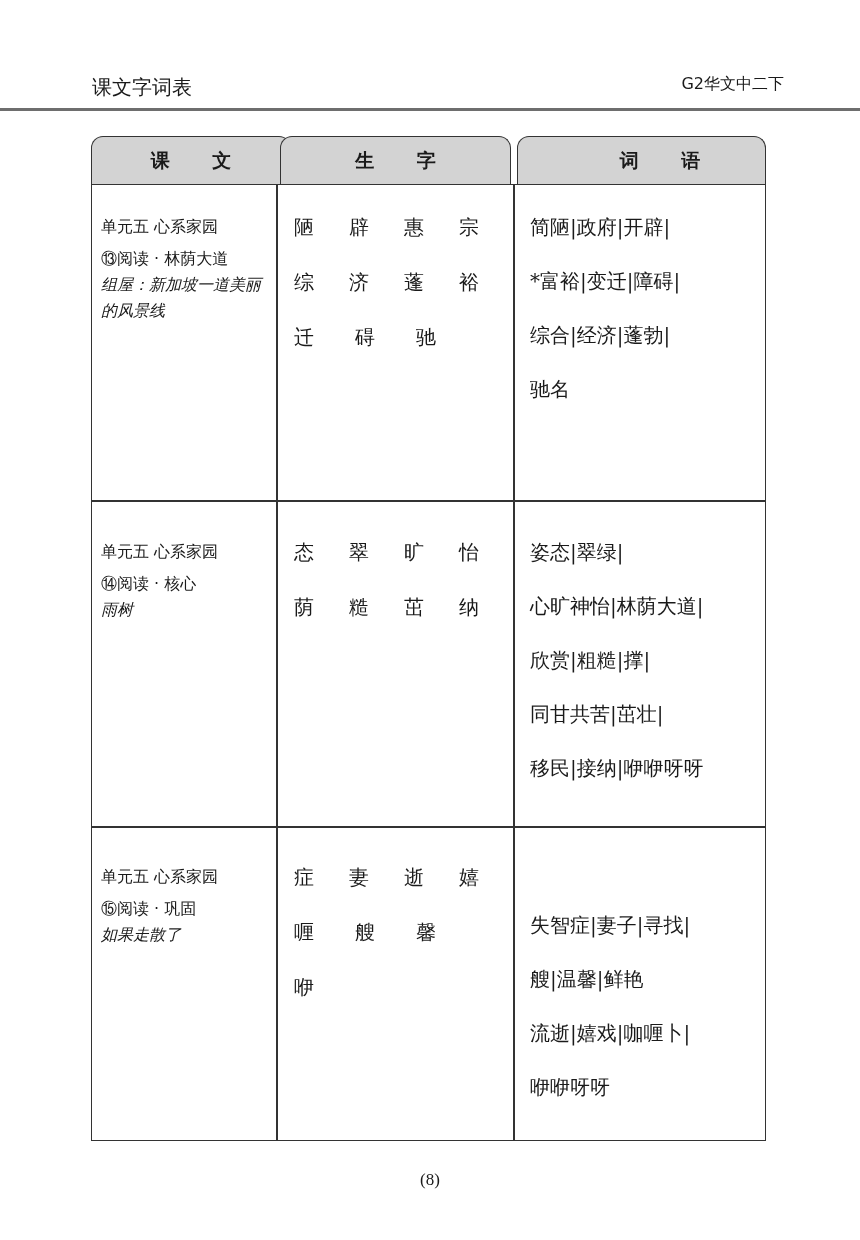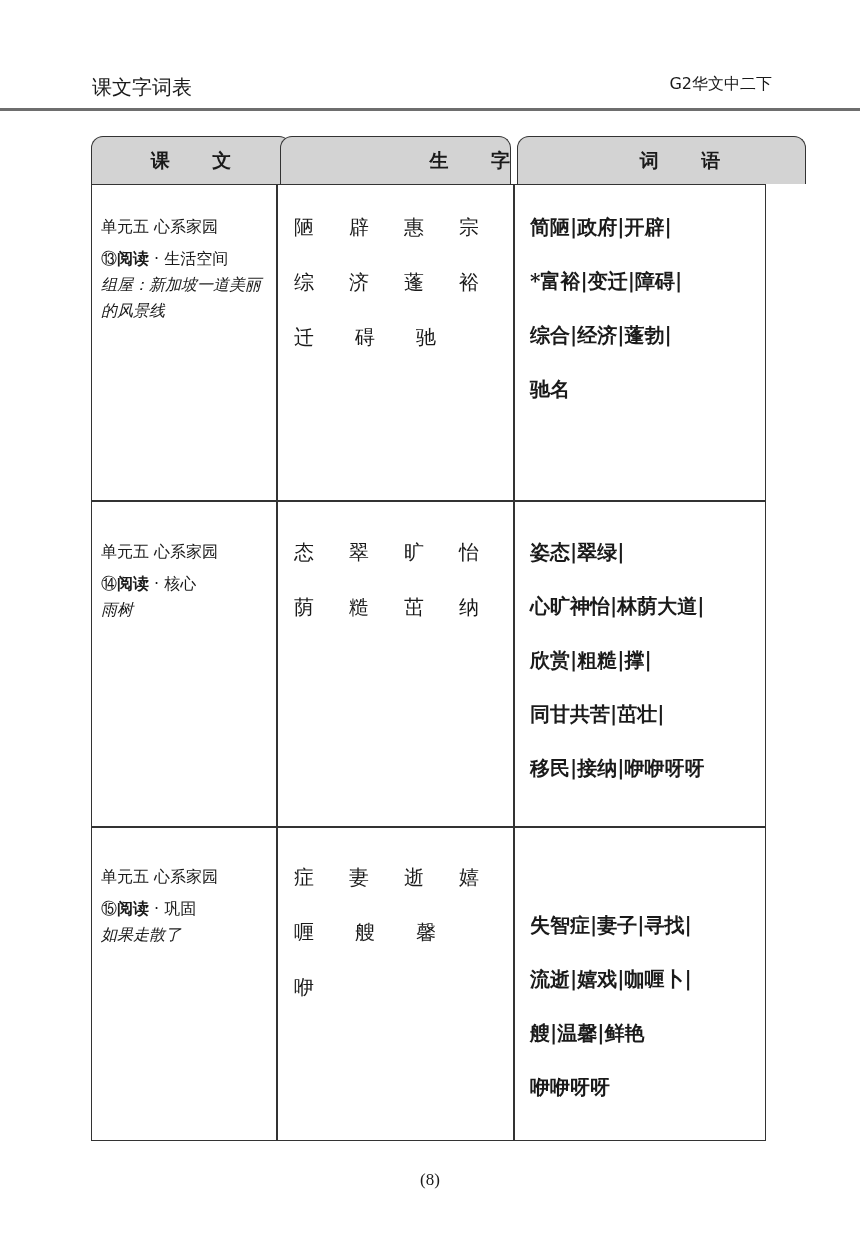--- a/index.html
+++ b/index.html
@@ -1,49 +1,49 @@
 <!DOCTYPE html>
 <html><head>
 <meta charset="utf-8">
 <style>
   html, body { margin: 0; padding: 0; background: #ffffff; }
   body { width: 860px; height: 1240px; position: relative; overflow: hidden;
          font-family: "DejaVu Sans", sans-serif; color: #1a1a1a; }
   .page-header-left { position: absolute; left: 92px; top: 74px; font-size: 20px; }
-  .page-header-right { position: absolute; right: 88px; top: 74px; font-size: 16px; }
+  .page-header-right { position: absolute; right: 76px; top: 74px; font-size: 16px; }
   .header-rule { position: absolute; left: 0; top: 108px; width: 860px; height: 3px; background: #6e6e6e; }
 
   .tab { position: absolute; top: 136px; height: 48px; background: #d3d3d3;
          border: 1.5px solid #333; border-bottom: none; border-radius: 12px 12px 0 0;
          box-sizing: border-box; display: flex; align-items: center; justify-content: center;
          font-size: 19px; font-weight: bold; letter-spacing: 18px; }
   .tab span { margin-right: -18px; }
   .tab-1 { left: 91px; width: 200px; }
-  .tab-2 { left: 280px; width: 231px; justify-content: flex-end; }
-  .tab-3 { left: 517px; width: 289px; padding-left: 37px; }
+  .tab-2 { left: 280px; width: 231px; }
+  .tab-3 { left: 517px; width: 249px; padding-left: 37px; }
 
   .grid { position: absolute; left: 91px; top: 184px; width: 675px; height: 957px;
           border: 1.5px solid #333; box-sizing: border-box; border-top: 1.5px solid #333; }
   .vline { position: absolute; top: 184px; height: 957px; width: 1.5px; background: #333; }
   .hline { position: absolute; left: 91px; width: 675px; height: 1.5px; background: #333; }
 
   .lesson { position: absolute; left: 101px; width: 175px; font-size: 16px; line-height: 26px; }
   .lesson .unit { display: block; margin-bottom: 6px; }
   .lesson .read-line { display: block; }
   .lesson .num { font-size: 16px; }
-  .lesson .read-label { font-weight: bold; }
+  .lesson .read-label { font-weight: normal; }
   .lesson .title { display: block; font-family: "DejaVu Serif", serif; font-style: italic; }
 
   .chars { position: absolute; left: 294px; width: 220px; font-family: "DejaVu Serif", serif;
            font-size: 20px; }
   .chars .row { display: flex; height: 55px; }
   .chars .ch { width: 61px; }
 
   .words { position: absolute; left: 530px; width: 236px; font-family: "DejaVu Serif", serif;
-           font-size: 20px; font-weight: bold; }
+           font-size: 20px; }
   .words .line { height: 54px; white-space: nowrap; }
 
   .page-number { position: absolute; left: 0; width: 860px; top: 1170px; text-align: center;
                  font-family: "Liberation Serif", serif; font-size: 17px; }
 </style>
 </head>
 <body>
 
 <div>
   <div class="page-header-left">课文字词表</div>
@@ -65,21 +65,21 @@
   <div class="grid"></div>
   <div class="vline" style="left:276px"></div>
   <div class="vline" style="left:513px"></div>
   <div class="hline" style="top:500px"></div>
   <div class="hline" style="top:826px"></div>
 
   <div>
     <div class="lesson" style="top:214px">
       <span class="unit">单元五  心系家园</span>
       <span class="read-line">
-        <span class="num">⑬</span><span class="read-label">阅读</span><span> · </span><span>生活空间</span>
+        <span class="num">⑬</span><span class="read-label">阅读</span><span> · </span><span>林荫大道</span>
       </span>
       <span class="title">组屋：新加坡一道美丽的风景线</span>
     </div>
     <div class="chars" style="top:214px">
       <div class="row">
         <span class="ch">陋</span>
         <span class="ch">辟</span>
         <span class="ch">惠</span>
         <span class="ch">宗</span>
       </div>
@@ -153,20 +153,20 @@
         <span class="ch">喱</span>
         <span class="ch">艘</span>
         <span class="ch">馨</span>
       </div>
       <div class="row">
         <span class="ch">咿</span>
       </div>
     </div>
     <div class="words" style="top:912px">
       <div class="line">失智症|妻子|寻找|</div>
+      <div class="line">艘|温馨|鲜艳</div>
       <div class="line">流逝|嬉戏|咖喱卜|</div>
-      <div class="line">艘|温馨|鲜艳</div>
       <div class="line">咿咿呀呀</div>
     </div>
   </div>
 </div>
 
 <div class="page-number">(8)</div>
 
 </body></html>

